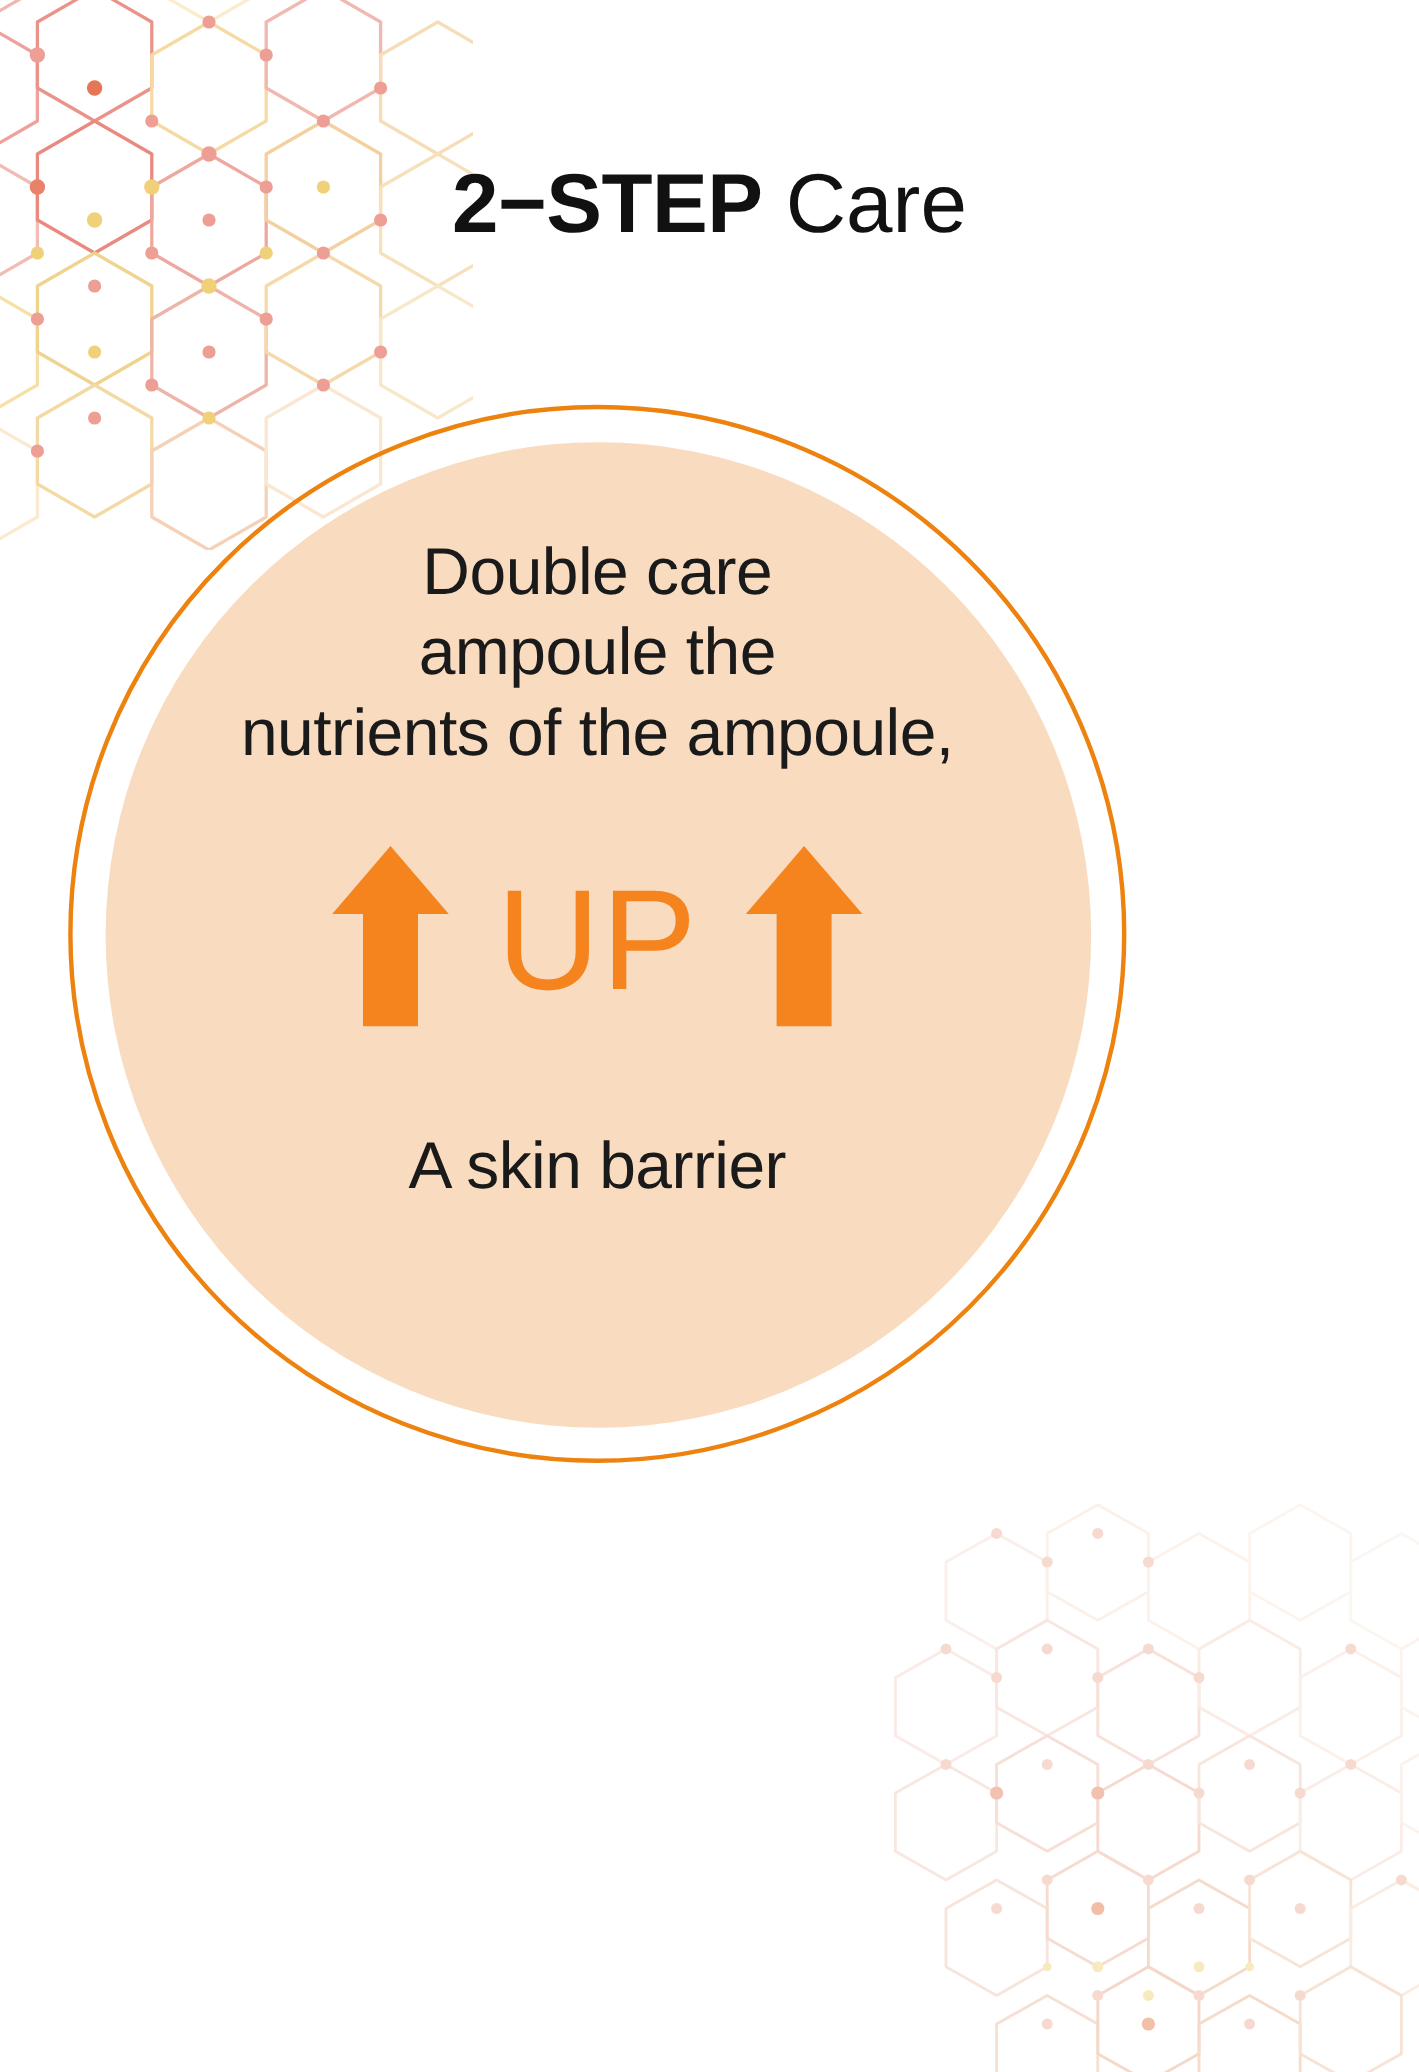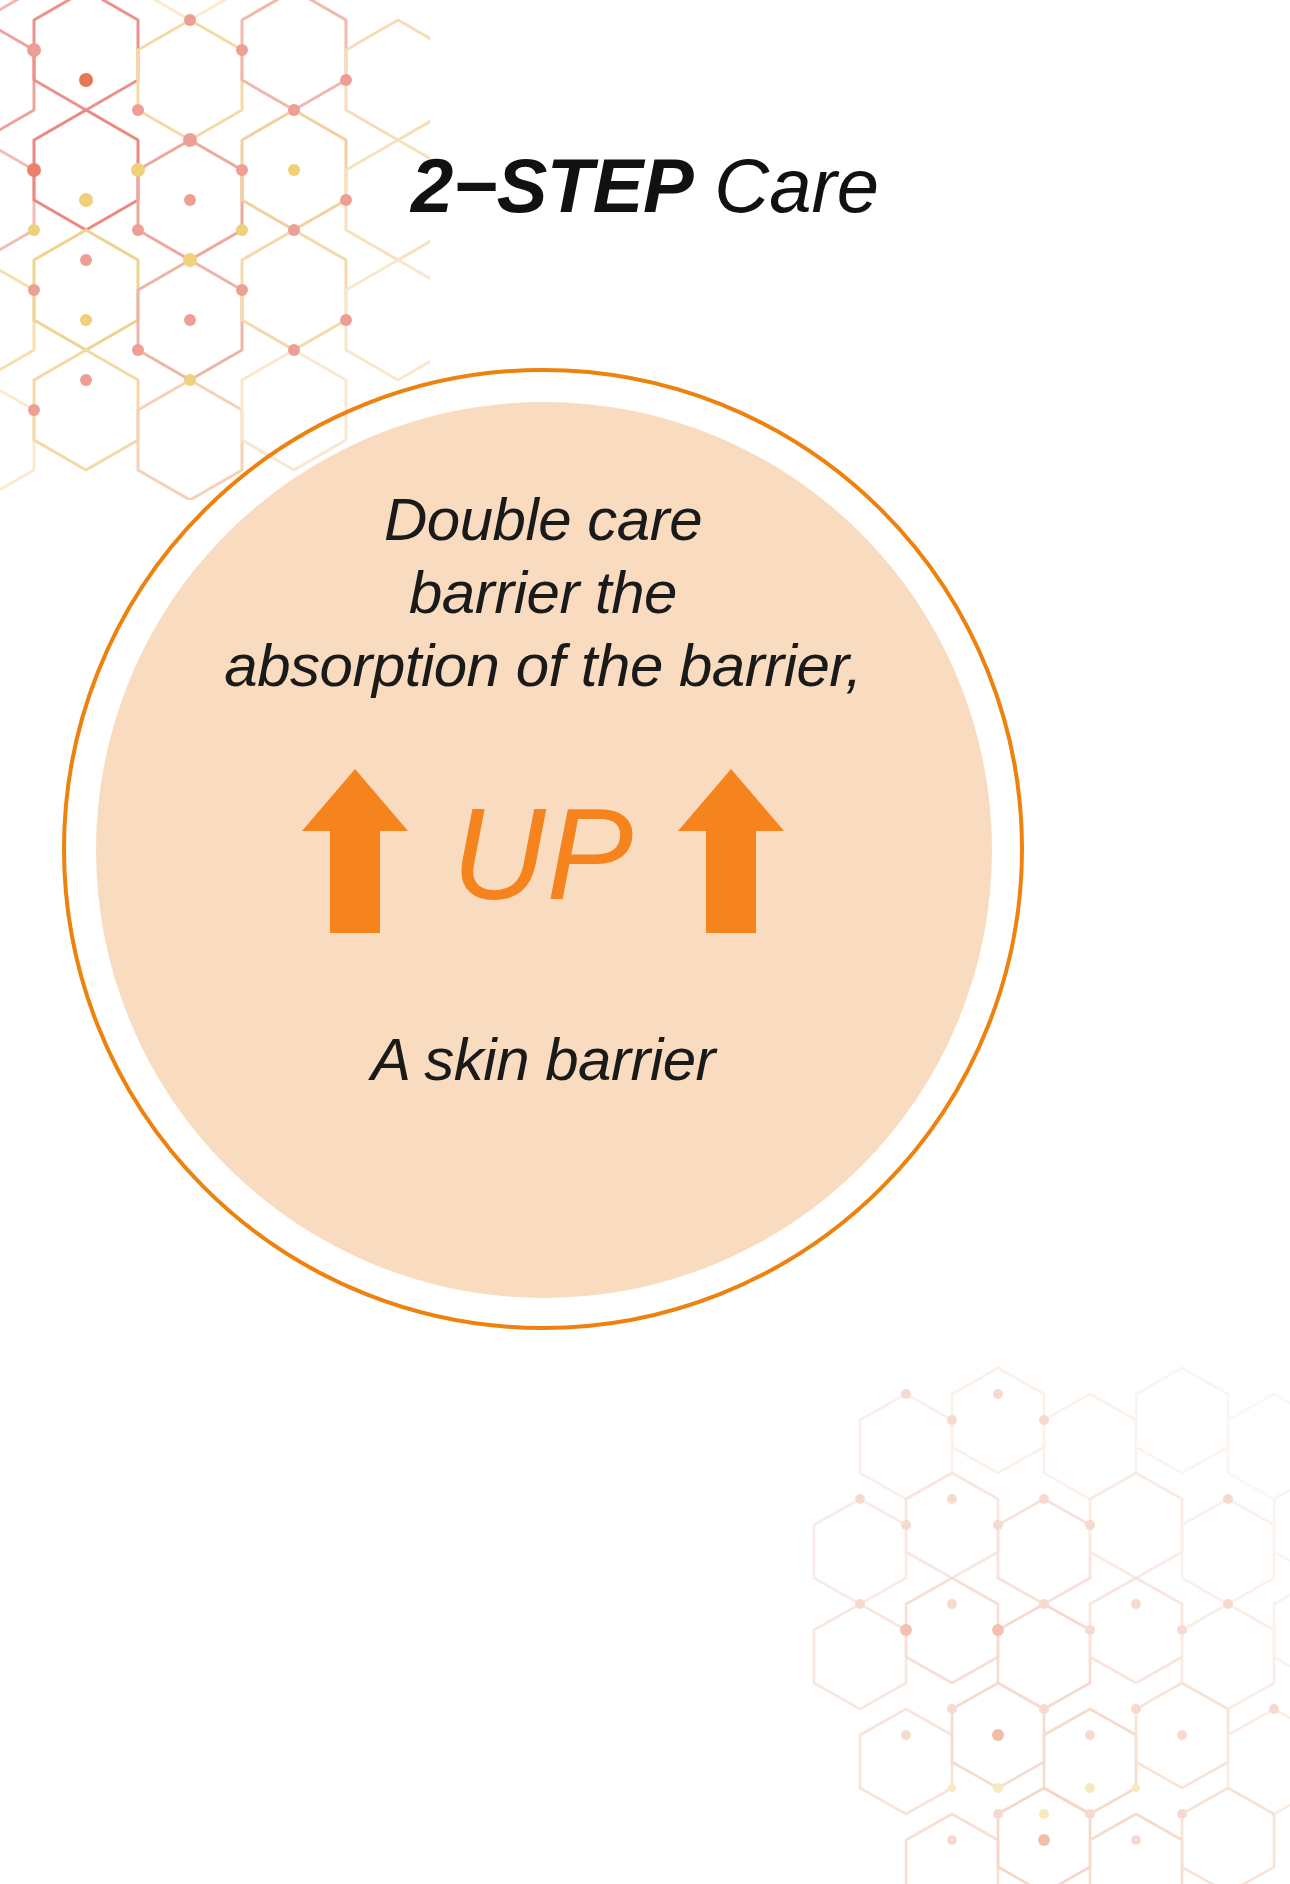--- a/index.html
+++ b/index.html
@@ -9,21 +9,20 @@
   }
   body {
     font-family: "Liberation Sans", sans-serif;
   }
   #page {
     position: relative;
     width: 1290px;
     height: 1884px;
     background: #ffffff;
     overflow: hidden;
-    font-style: italic;
   }
 
   
   .hex-pattern {
     position: absolute;
     pointer-events: none;
   }
   #hex-top-left {
     left: -40px;
     top: -60px;
@@ -406,22 +405,22 @@
     <span class="t-strong">2−STEP</span><span class="t-light"> Care</span>
   </div>
 
   <div id="circle-ring"></div>
   <div id="circle-fill"></div>
 
   <div id="circle-content">
 
     <div id="upper-text" class="para">
       <div>Double care</div>
-      <div>barrier the</div>
-      <div>absorption of the barrier,</div>
+      <div>ampoule the</div>
+      <div>nutrients of the ampoule,</div>
     </div>
 
     <div id="up-row">
       <svg class="arrow-up" viewBox="0 0 110 170">
         <polygon points="55,4 108,66 80,66 80,168 30,168 30,66 2,66" fill="#F5841F"></polygon>
       </svg>
       <span id="up-label">UP</span>
       <svg class="arrow-up" viewBox="0 0 110 170">
         <polygon points="55,4 108,66 80,66 80,168 30,168 30,66 2,66" fill="#F5841F"></polygon>
       </svg>

